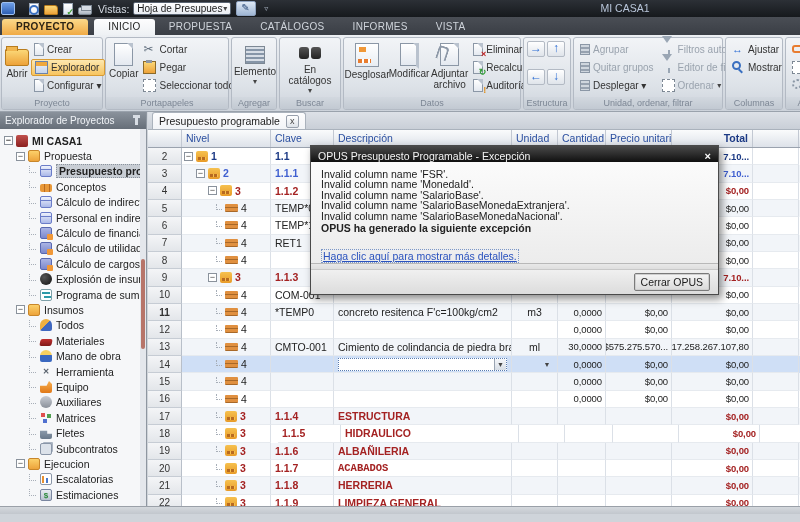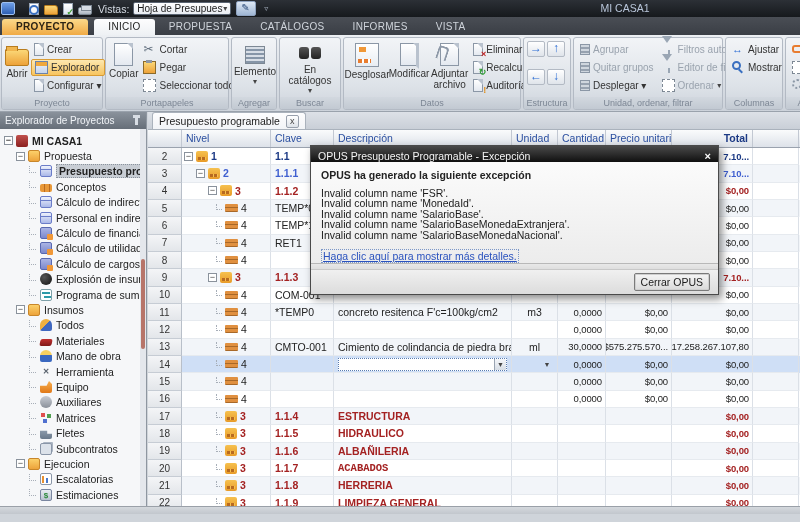--- a/index.html
+++ b/index.html
@@ -729,21 +729,21 @@
           </div>
           <div class="gcell t-plain" style="width: 63px; flex-shrink: 0;">COM-001</div>
           <div class="gcell t-plain" style="width: 178px; flex-shrink: 0;"></div>
           <div class="gcell t-plain" style="width: 46px; flex-shrink: 0; justify-content: center;"></div>
           <div class="gcell t-plain num-r" style="width: 48px; flex-shrink: 0;"></div>
           <div class="gcell t-plain num-r" style="width: 66px; flex-shrink: 0;"></div>
           <div class="gcell t-plain num-r" style="width: 81px; flex-shrink: 0;">$0,00</div>
           <div class="gcell " style="width: 46px; flex-shrink: 0;"></div>
         </div>
         <div class="grow-r alt">
-          <div class="gcell c-num" style="width: 34px; flex-shrink: 0;">11</div>
+          <div class="gcell c-num" style="width: 34px; flex-shrink: 0; font-weight: bold;">11</div>
           <div class="gcell " style="width: 89px; flex-shrink: 0; padding-left: 34px;">
             <div class="g-conn"></div>
             <div class="ti-brick"></div>
             <div class="t-plain">4</div>
           </div>
           <div class="gcell t-plain" style="width: 63px; flex-shrink: 0;">*TEMP0</div>
           <div class="gcell t-plain" style="width: 178px; flex-shrink: 0;">concreto resitenca F'c=100kg/cm2</div>
           <div class="gcell t-plain" style="width: 46px; flex-shrink: 0; justify-content: center;">m3</div>
           <div class="gcell t-plain num-r" style="width: 48px; flex-shrink: 0;">0,0000</div>
           <div class="gcell t-plain num-r" style="width: 66px; flex-shrink: 0;">$0,00</div>
@@ -847,21 +847,21 @@
           <div class="gcell t-red num-r" style="width: 81px; flex-shrink: 0;">$0,00</div>
           <div class="gcell " style="width: 46px; flex-shrink: 0;"></div>
         </div>
         <div class="grow-r">
           <div class="gcell c-num" style="width: 34px; flex-shrink: 0;">18</div>
           <div class="gcell " style="width: 89px; flex-shrink: 0; padding-left: 34px;">
             <div class="g-conn"></div>
             <div class="ti-sum"></div>
             <div class="t-red">3</div>
           </div>
-          <div class="gcell t-red" style="width: 63px; flex-shrink: 0;">1.1.5</div>
+          <div class="gcell t-red" style="width: 63px; flex-shrink: 0; margin-left: 7px;">1.1.5</div>
           <div class="gcell t-red" style="width: 178px; flex-shrink: 0;">HIDRAULICO</div>
           <div class="gcell t-plain" style="width: 46px; flex-shrink: 0; justify-content: center;"></div>
           <div class="gcell t-plain num-r" style="width: 48px; flex-shrink: 0;"></div>
           <div class="gcell t-plain num-r" style="width: 66px; flex-shrink: 0;"></div>
           <div class="gcell t-red num-r" style="width: 81px; flex-shrink: 0;">$0,00</div>
           <div class="gcell " style="width: 46px; flex-shrink: 0;"></div>
         </div>
         <div class="grow-r alt">
           <div class="gcell c-num" style="width: 34px; flex-shrink: 0;">19</div>
           <div class="gcell " style="width: 89px; flex-shrink: 0; padding-left: 34px;">
@@ -927,27 +927,27 @@
 
   <div id="bottombar"></div>
 </div>
 
 <div id="dialog">
   <div id="dlg-title">
     <span class="grow">OPUS Presupuesto Programable - Excepción</span>
     <span id="dlg-close">×</span>
   </div>
   <div id="dlg-body">
-    <div id="dlg-heading">OPUS ha generado la siguiente excepción</div>
     <div id="dlg-lines">
         <div class="dlg-line">Invalid column name 'FSR'.</div>
         <div class="dlg-line">Invalid column name 'MonedaId'.</div>
         <div class="dlg-line">Invalid column name 'SalarioBase'.</div>
         <div class="dlg-line">Invalid column name 'SalarioBaseMonedaExtranjera'.</div>
         <div class="dlg-line">Invalid column name 'SalarioBaseMonedaNacional'.</div>
       </div>
+    <div id="dlg-heading">OPUS ha generado la siguiente excepción</div>
     <span id="dlg-link">Haga clic aquí para mostrar más detalles.</span>
   </div>
   <div id="dlg-strip"></div>
   <div id="dlg-footer">
     <div id="dlg-button">Cerrar OPUS</div>
   </div>
 </div>
 
 </body></html>

